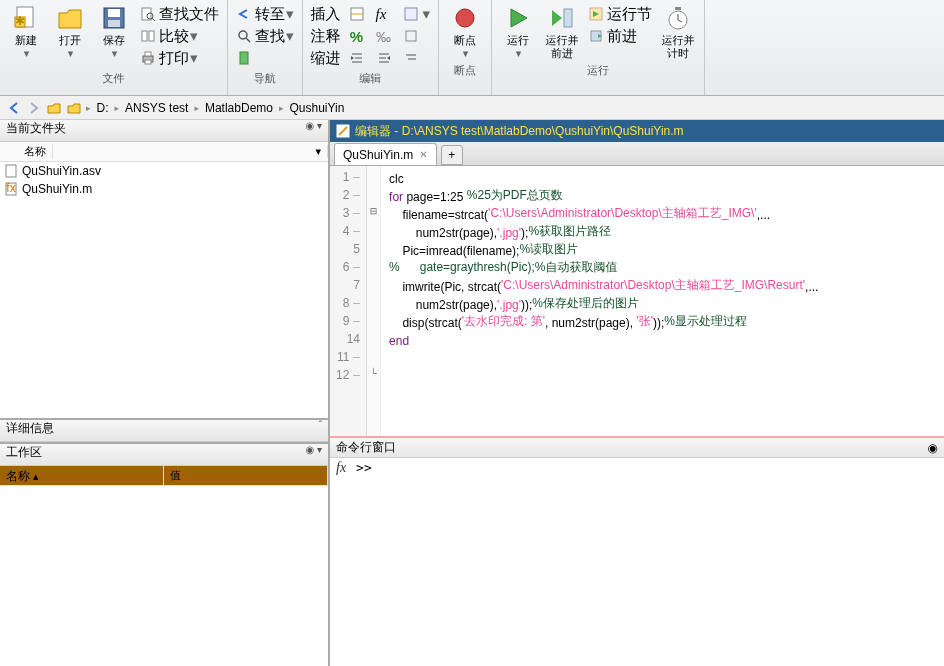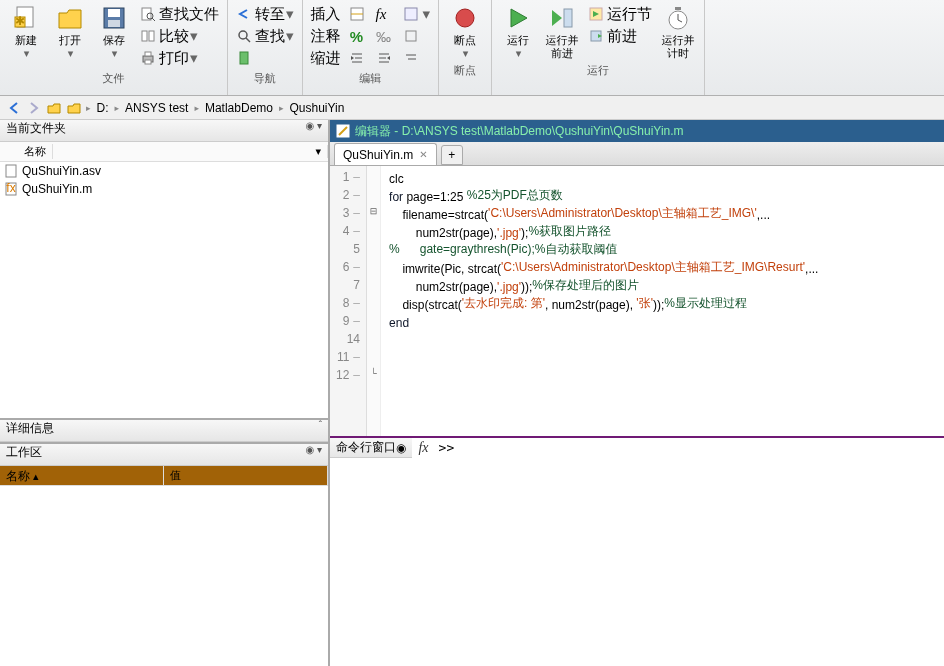--- a/index.html
+++ b/index.html
@@ -28,38 +28,38 @@
 .panelhead .ctrl{cursor:pointer;color:#555;font-size:10px}
 .filelist{background:#fff;flex:1;overflow:auto}
 .filehdr{display:flex;border-bottom:1px solid #ddd;height:20px;align-items:center;background:#fafafa}
 .filehdr .col{padding:0 6px;font-size:11px;border-right:1px solid #ddd;cursor:pointer}
 .filerow{display:flex;align-items:center;height:18px;padding:0 4px;cursor:pointer}
 .fileicon{width:14px;height:14px;margin-right:4px}
 .wsgrid{background:#fff;flex:1}
 .wshdr{display:flex;background:#a16207;border-bottom:1px solid #ddd;height:20px}
 .wshdr .col{flex:1;padding:2px 6px;border-right:1px solid #ddd;font-size:11px;cursor:pointer}
 .rightcol{flex:1;display:flex;flex-direction:column;min-width:0}
-.edtitle{background:#2b5f8e;color:#86efac;height:22px;display:flex;align-items:center;padding:0 6px}
+.edtitle{background:#2b5f8e;color:#fde047;height:22px;display:flex;align-items:center;padding:0 6px}
 .edtitle .ic{width:14px;height:14px;margin-right:5px}
 .tabs{display:flex;background:linear-gradient(#eee,#ddd);height:24px;border-bottom:1px solid #aaa;align-items:flex-end}
 .tab{display:flex;align-items:center;background:#fff;border:1px solid #aaa;border-bottom:none;height:22px;padding:0 8px;margin-left:4px;border-radius:3px 3px 0 0;cursor:pointer}
 .tab .x{margin-left:6px;color:#888;font-size:10px}
 .addtab{width:22px;height:20px;background:#f0f0f0;border:1px solid #aaa;margin-left:4px;display:flex;align-items:center;justify-content:center;cursor:pointer;border-radius:3px 3px 0 0}
 .code{flex:1;display:flex;background:#fff;font-family:Consolas,"Courier New",monospace;font-size:13px;overflow:auto;min-height:0}
 .gutter{background:#f5f5f5;border-right:1px solid #ddd;text-align:right;color:#888;padding:2px 0;user-select:none}
 .gutter .ln{height:18px;padding:0 6px;display:flex;align-items:center;justify-content:flex-end}
 .gutter .ln .dash{margin-left:4px;color:#aaa}
 .foldcol{width:14px;background:#fafafa;border-right:1px solid #eee}
 .foldcol .fc{height:18px;display:flex;align-items:center;justify-content:center;font-size:9px;color:#666}
 .codelines{padding:2px 8px}
 .cl{height:18px;white-space:pre;display:flex;align-items:flex-end}
-.kw{color:#0f172a}
-.str{color:#c2410c}
+.kw{color:#701a75}
+.str{color:#ec4899}
 .com{color:#14532d}
-.cmdpanel{border-top:2px solid #701a75;display:flex;flex-direction:row;height:230px}
+.cmdpanel{border-top:2px solid #fca5a5;display:flex;flex-direction:column;height:230px}
 .cmdhead{background:linear-gradient(#f7f7f7,#e6e6e6);border-bottom:1px solid #ccc;height:20px;display:flex;align-items:center;padding:0 6px;justify-content:space-between}
 .cmdbody{flex:1;display:flex;background:#fff}
 .fx{font-style:italic;font-family:serif;font-size:14px;padding:2px 6px;color:#333}
 .prompt{padding:2px 4px;font-family:Consolas,monospace;font-size:13px}
 svg{display:block}
 </style>
 </head>
 <body>
 
 <div class="ribbon">
@@ -450,20 +450,21 @@
           <div class="fc"></div>
           <div class="fc"></div>
           <div class="fc"></div>
           <div class="fc">└</div>
       </div>
       <div class="codelines">
         <div class="cl"><span>clc</span></div>
         <div class="cl"><span class="kw">for</span><span> page=1:25 </span><span class="com">%25为PDF总页数</span></div>
         <div class="cl"><span>    filename=strcat(</span><span class="str">'C:\Users\Administrator\Desktop\主轴箱工艺_IMG\'</span><span>,...</span></div>
         <div class="cl"><span>        num2str(page),</span><span class="str">'.jpg'</span><span>);</span><span class="com">%获取图片路径</span></div>
+        <div class="cl"><span>    Pic=imread(filename);</span><span class="com">%读取图片</span></div>
         <div class="cl"><span class="com">%      gate=graythresh(Pic);%自动获取阈值</span></div>
         <div class="cl"><span>    imwrite(Pic, strcat(</span><span class="str">'C:\Users\Administrator\Desktop\主轴箱工艺_IMG\Resurt'</span><span>,...</span></div>
         <div class="cl"><span>        num2str(page),</span><span class="str">'.jpg'</span><span>));</span><span class="com">%保存处理后的图片</span></div>
         <div class="cl"><span>    disp(strcat(</span><span class="str">'去水印完成: 第'</span><span>, num2str(page), </span><span class="str">'张'</span><span>));</span><span class="com">%显示处理过程</span></div>
         <div class="cl"><span class="kw">end</span></div>
       </div>
     </div>
     <div class="cmdpanel">
       <div class="cmdhead">
         <span>命令行窗口</span>

